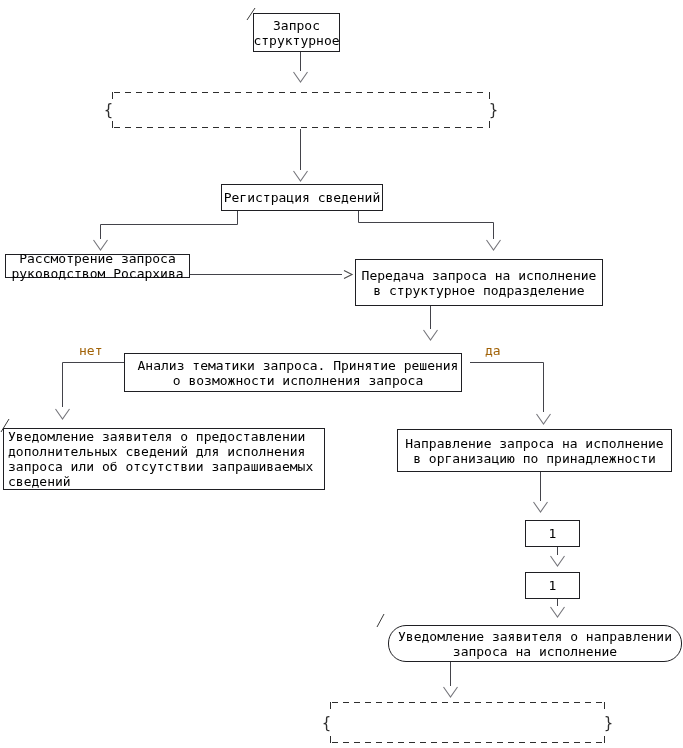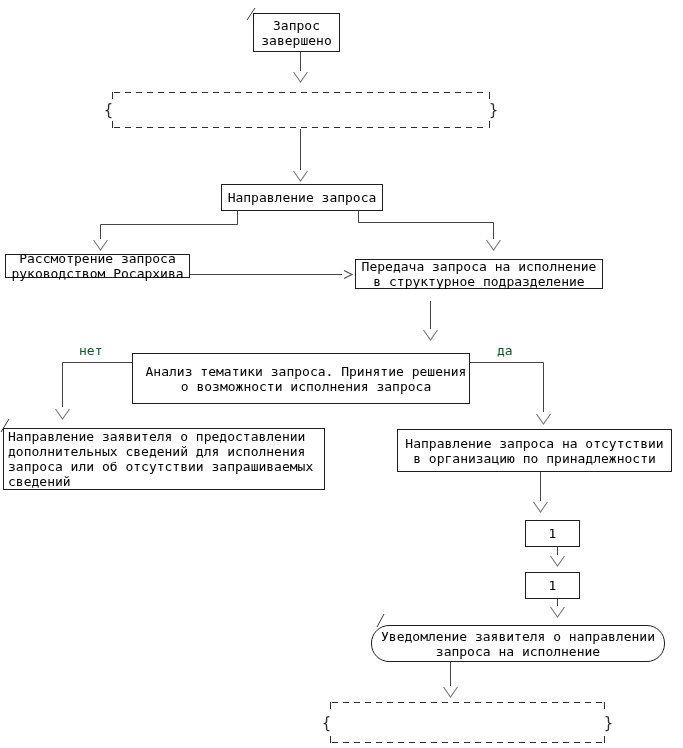--- a/index.html
+++ b/index.html
@@ -26,21 +26,21 @@
   .dash-line.top { top:0; }
   .dash-line.bottom { bottom:0; }
   .tick { position:absolute; width:1px; height:7px; background:#2e2e2e; }
   .tick.tl { left:0; top:0; }  .tick.bl { left:0; bottom:0; }
   .tick.tr { right:0; top:0; } .tick.br { right:0; bottom:0; }
   .brace { position:absolute; top:50%; transform:translateY(-50%);
            font:15px/15px "DejaVu Sans Mono", monospace; color:#2e2e2e; }
   .brace.l { left:-8px; } .brace.r { right:-8px; }
 
   .branch-label { position:absolute; font:13px/15px "DejaVu Sans Mono", monospace;
-                  color:#14532d;text-align:center; }
+                  color:#a16207;text-align:center; }
 </style>
 </head>
 <body>
 
 <div class="stage">
 
   <svg class="wires" viewBox="0 0 683 748">
     <g stroke="#43434a" stroke-width="1" fill="none">
       <path d="M300.5,52 V71"></path>
       <path d="M300.5,129 V170"></path>
@@ -73,77 +73,77 @@
     </g>
     <g stroke="#3a3a3a" stroke-width="1" fill="none">
       <path d="M255,8 L247,20"></path>
       <path d="M9,419 L1,432"></path>
       <path d="M384,614 L377,627"></path>
     </g>
   </svg>
 
   <div class="node" style="left:253px; top:13px; width:87px; height:39px;">
     <span class="txt">Запрос
-завершено</span>
+структурное</span>
   </div>
 
   <div class="node dashed" style="left:112px; top:92px; width:378px; height:36px;">
     <div class="dash-line top"></div>
     <div class="dash-line bottom"></div>
     <div class="tick tl"></div>
     <div class="tick tr"></div>
     <div class="tick bl"></div>
     <div class="tick br"></div>
     <span class="brace l">{</span>
     <span class="brace r">}</span>
   </div>
 
   <div class="node" style="left:221px; top:184px; width:162px; height:27px;">
-    <span class="txt">Направление запроса</span>
+    <span class="txt">Регистрация сведений</span>
   </div>
 
   <div class="node" style="left:5px; top:254px; width:185px; height:24px;">
     <span class="txt">Рассмотрение запроса
 руководством Росархива</span>
   </div>
 
-  <div class="node" style="left:355px; top:259px; width:248px; height:30px;">
+  <div class="node" style="left:355px; top:259px; width:248px; height:47px;">
     <span class="txt">Передача запроса на исполнение
 в структурное подразделение</span>
   </div>
 
-  <div class="node" style="left:132px; top:353px; width:338px; height:51px;padding-left:10px;">
+  <div class="node" style="left:124px; top:353px; width:338px; height:39px;padding-left:10px;">
     <span class="txt">Анализ тематики запроса. Принятие решения
 о возможности исполнения запроса</span>
   </div>
 
   <div class="branch-label" style="left:79px; top:343px;">нет</div>
-  <div class="branch-label" style="left:497px; top:343px;">да</div>
+  <div class="branch-label" style="left:485px; top:343px;">да</div>
 
   <div class="node align-left" style="left:3px; top:428px; width:322px; height:62px;">
-    <span class="txt">Направление заявителя о предоставлении
+    <span class="txt">Уведомление заявителя о предоставлении
 дополнительных сведений для исполнения
 запроса или об отсутствии запрашиваемых
 сведений</span>
   </div>
 
   <div class="node" style="left:397px; top:429px; width:275px; height:43px;">
-    <span class="txt">Направление запроса на отсутствии
+    <span class="txt">Направление запроса на исполнение
 в организацию по принадлежности</span>
   </div>
 
   <div class="node" style="left:525px; top:520px; width:55px; height:27px;">
     <span class="txt">1</span>
   </div>
 
   <div class="node" style="left:525px; top:572px; width:55px; height:27px;">
     <span class="txt">1</span>
   </div>
 
-  <div class="node" style="left:371px; top:625px; width:294px; height:37px;border-radius:18px;">
+  <div class="node" style="left:388px; top:625px; width:294px; height:37px;border-radius:18px;">
     <span class="txt">Уведомление заявителя о направлении
 запроса на исполнение</span>
   </div>
 
   <div class="node dashed" style="left:330px; top:702px; width:275px; height:41px;">
     <div class="dash-line top"></div>
     <div class="dash-line bottom"></div>
     <div class="tick tl"></div>
     <div class="tick tr"></div>
     <div class="tick bl"></div>

